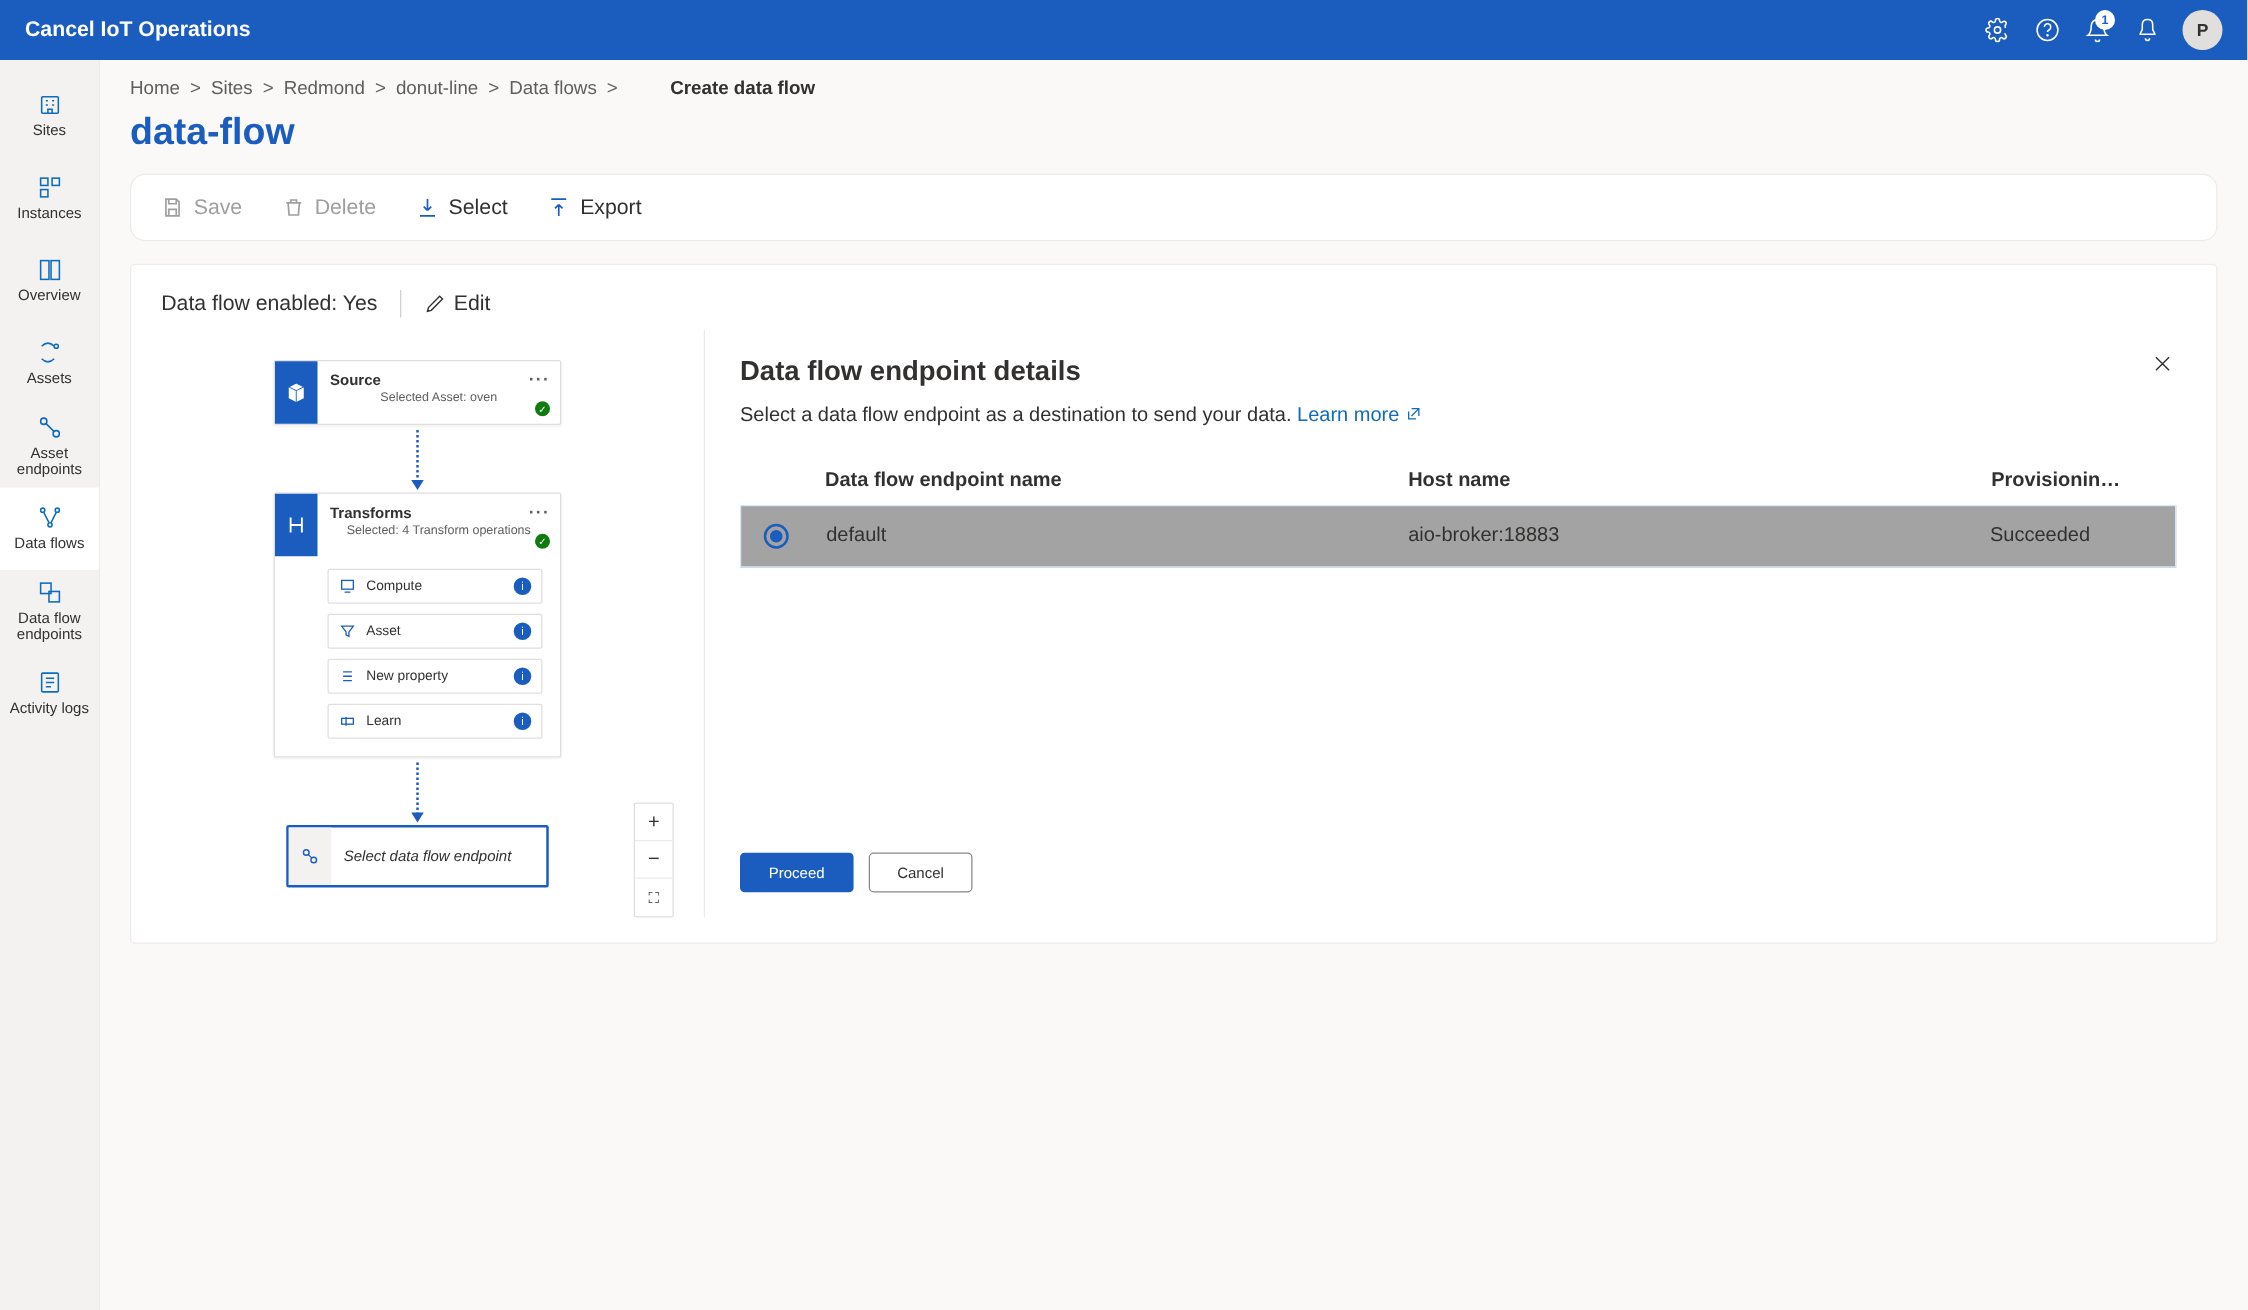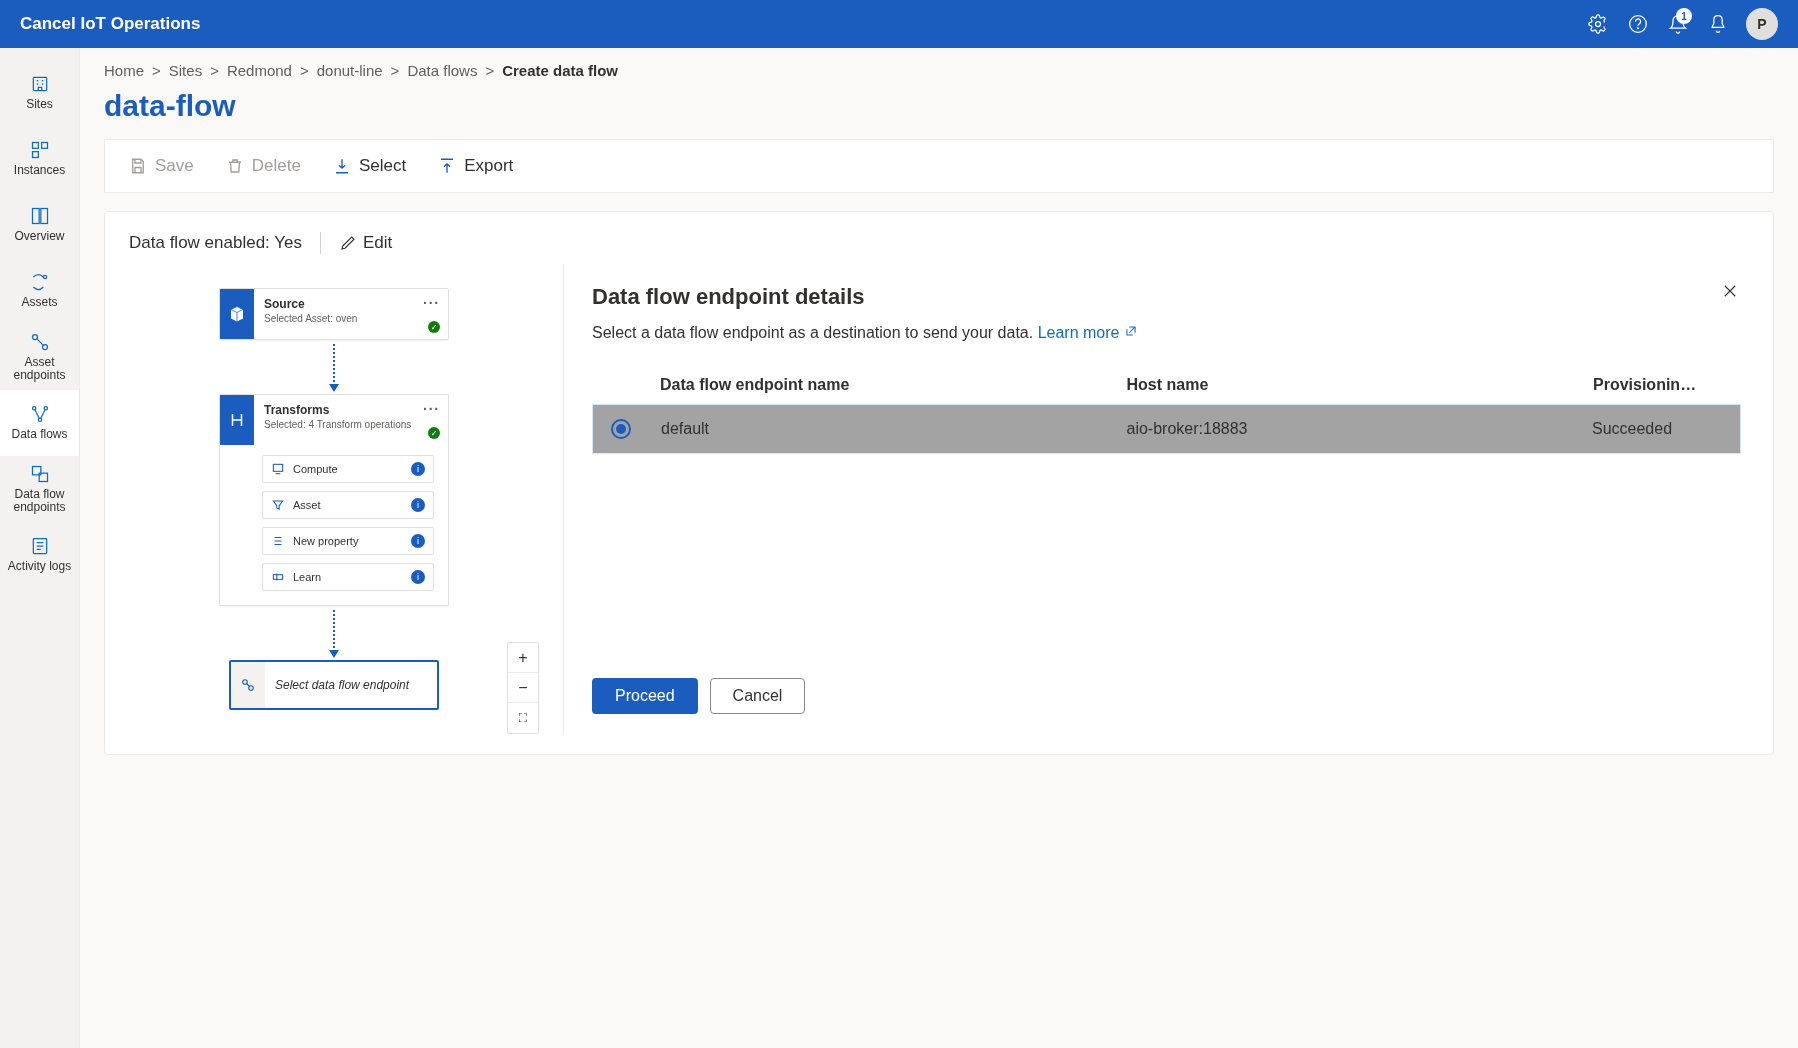--- a/index.html
+++ b/index.html
@@ -21,24 +21,24 @@
 .sidebar { width: 80px; background: #f3f2f1; border-right: 1px solid #edebe9; display: flex; flex-direction: column; padding-top: 12px; }
 .sidebi { height: 66px; display: flex; flex-direction: column; align-items: center; justify-content: center; gap: 4px; font-size: 12px; color: #323130; cursor: pointer; text-align: center; line-height: 1.1; padding: 0 4px; }
 .sidebi.active { background: #fff; }
 .sidebi svg { width: 20px; height: 20px; stroke: #0f6cbd; fill: none; stroke-width: 1.5; }
 
 
 .main { flex: 1; overflow: auto; padding: 14px 24px 24px 24px; }
 .crumbs { display: flex; gap: 8px; align-items: center; font-size: 15px; color: #605e5c; margin-bottom: 10px; flex-wrap: wrap; }
 .crumbs a { color: #605e5c; text-decoration: none; cursor: pointer; }
 .crumbs .sep { color: #605e5c; }
-.crumbs .current { color: #323130; font-weight: 600; }
+.crumbs .current { color: #323130; font-weight: 600; margin-left: 34px; }
 .page-title { color: #1a5dbf; font-size: 30px; font-weight: 600; margin-bottom: 16px; }
 
-.toolbar { background: #fff; border: 1px solid #edebe9; border-radius: 0; display: flex; gap: 32px; padding: 16px 24px; align-items: center; margin-bottom: 18px; }
+.toolbar { background: #fff; border: 1px solid #edebe9; border-radius: 12px; display: flex; gap: 32px; padding: 16px 24px; align-items: center; margin-bottom: 18px; }
 .tbtn { display: flex; align-items: center; gap: 8px; font-size: 17px; cursor: pointer; color: #323130; }
 .tbtn.disabled { color: #a19f9d; cursor: default; }
 .tbtn svg { width: 18px; height: 18px; stroke: currentColor; fill: none; stroke-width: 1.8; }
 .tbtn.import-c, .tbtn.export-c { color: #323130; }
 .tbtn.import-c svg, .tbtn.export-c svg { stroke: #1a5dbf; }
 
 .flowcard { background: #fff; border: 1px solid #edebe9; border-radius: 4px; padding: 20px 24px; }
 .flowhead { display: flex; align-items: center; gap: 18px; font-size: 17px; margin-bottom: 10px; }
 .flowhead .divider { width: 1px; height: 22px; background: #d2d0ce; }
 .flowhead .editlink { display: flex; align-items: center; gap: 6px; cursor: pointer; }
@@ -47,21 +47,21 @@
 .flowbody { display: flex; gap: 24px; margin-top: 8px; }
 
 
 .canvas { width: 410px; position: relative; padding: 24px 24px 24px 24px; }
 .node { width: 230px; background: #fff; border: 1px solid #e1dfdd; border-radius: 2px; box-shadow: 0 1px 2px rgba(0,0,0,0.05); position: relative; margin: 0 auto; }
 .node .ribbon { width: 34px; background: #1a5dbf; display: flex; align-items: center; justify-content: center; }
 .node .ribbon svg { width: 18px; height: 18px; stroke: #fff; fill: #fff; stroke-width: 1; }
 .node-row { display: flex; min-height: 50px; }
 .node-body { flex: 1; padding: 8px 10px; position: relative; }
 .node-title { font-size: 12px; font-weight: 600; }
-.node-sub { font-size: 10px; color: #605e5c; margin-top: 2px; }
+.node-sub { font-size: 10px; color: #605e5c; margin-top: 2px; text-align: center; }
 .node .dots { position: absolute; top: 6px; right: 8px; font-weight: bold; color: #605e5c; font-size: 14px; letter-spacing: 1px; cursor: pointer; }
 .node .check { position: absolute; bottom: 6px; right: 8px; width: 12px; height: 12px; border-radius: 50%; background: #107c10; display: flex; align-items: center; justify-content: center; }
 .node .check::after { content: "✓"; color: #fff; font-size: 8px; }
 
 .connector { width: 2px; height: 46px; margin: 4px auto; border-left: 2px dotted #1a5dbf; position: relative; }
 .connector::after { content: ""; position: absolute; bottom: -2px; left: -6px; border-left: 5px solid transparent; border-right: 5px solid transparent; border-top: 8px solid #1a5dbf; }
 
 .subops { padding: 10px 14px 14px 42px; display: flex; flex-direction: column; gap: 8px; }
 .opitem { border: 1px solid #e1dfdd; border-radius: 2px; padding: 6px 8px; display: flex; align-items: center; gap: 8px; font-size: 11px; position: relative; cursor: pointer; }
 .opitem svg { width: 14px; height: 14px; stroke: #1a5dbf; fill: none; stroke-width: 1.8; flex-shrink: 0; }
@@ -85,21 +85,21 @@
 .panel .desc a { color: #0f6cbd; text-decoration: none; cursor: pointer; }
 .panel .desc a svg { width: 14px; height: 14px; stroke: #0f6cbd; fill: none; stroke-width: 1.8; vertical-align: text-top; }
 
 .etable { width: 100%; }
 .ethead { display: grid; grid-template-columns: 60px 1fr 1fr 140px; padding: 10px 8px; font-size: 16px; font-weight: 600; }
 .etrow { display: grid; grid-template-columns: 60px 1fr 1fr 140px; padding: 14px 8px; background: #a3a3a3; border: 1px solid #d4e6f9; font-size: 16px; align-items: center; cursor: pointer; }
 .radio { width: 20px; height: 20px; border: 2px solid #1a5dbf; border-radius: 50%; display: flex; align-items: center; justify-content: center; margin-left: 10px; }
 .radio.sel::after { content: ""; width: 10px; height: 10px; background: #1a5dbf; border-radius: 50%; }
 
 .panel-actions { margin-top: auto; display: flex; gap: 12px; padding-top: 24px; }
-.btn { padding: 8px 22px; border-radius: 4px; font-size: 16px; cursor: pointer; border: 1px solid transparent; }
+.btn { padding: 8px 22px; border-radius: 4px; font-size: 12px; cursor: pointer; border: 1px solid transparent; }
 .btn.primary { background: #1a5dbf; color: #fff; }
 .btn.secondary { background: #fff; color: #323130; border-color: #8a8886; }
 </style>
 </head>
 <body>
 
 <div class="topbar">
   <div class="brand">Cancel IoT Operations</div>
   <div class="spacer"></div>
   <div class="hicon">

